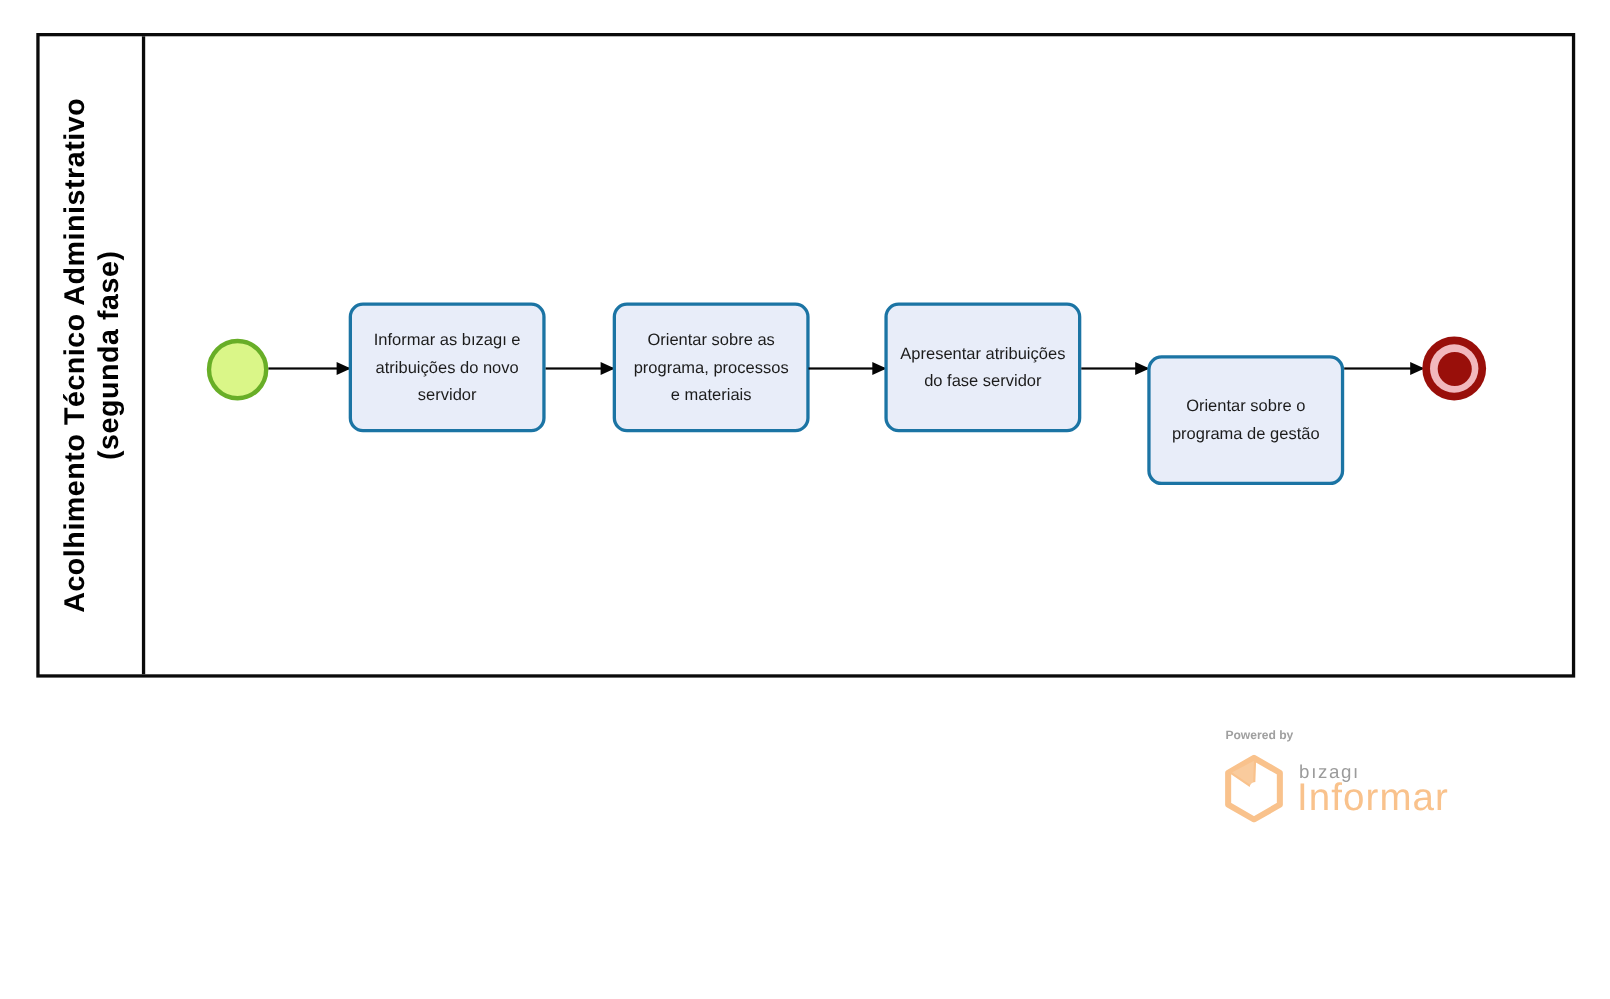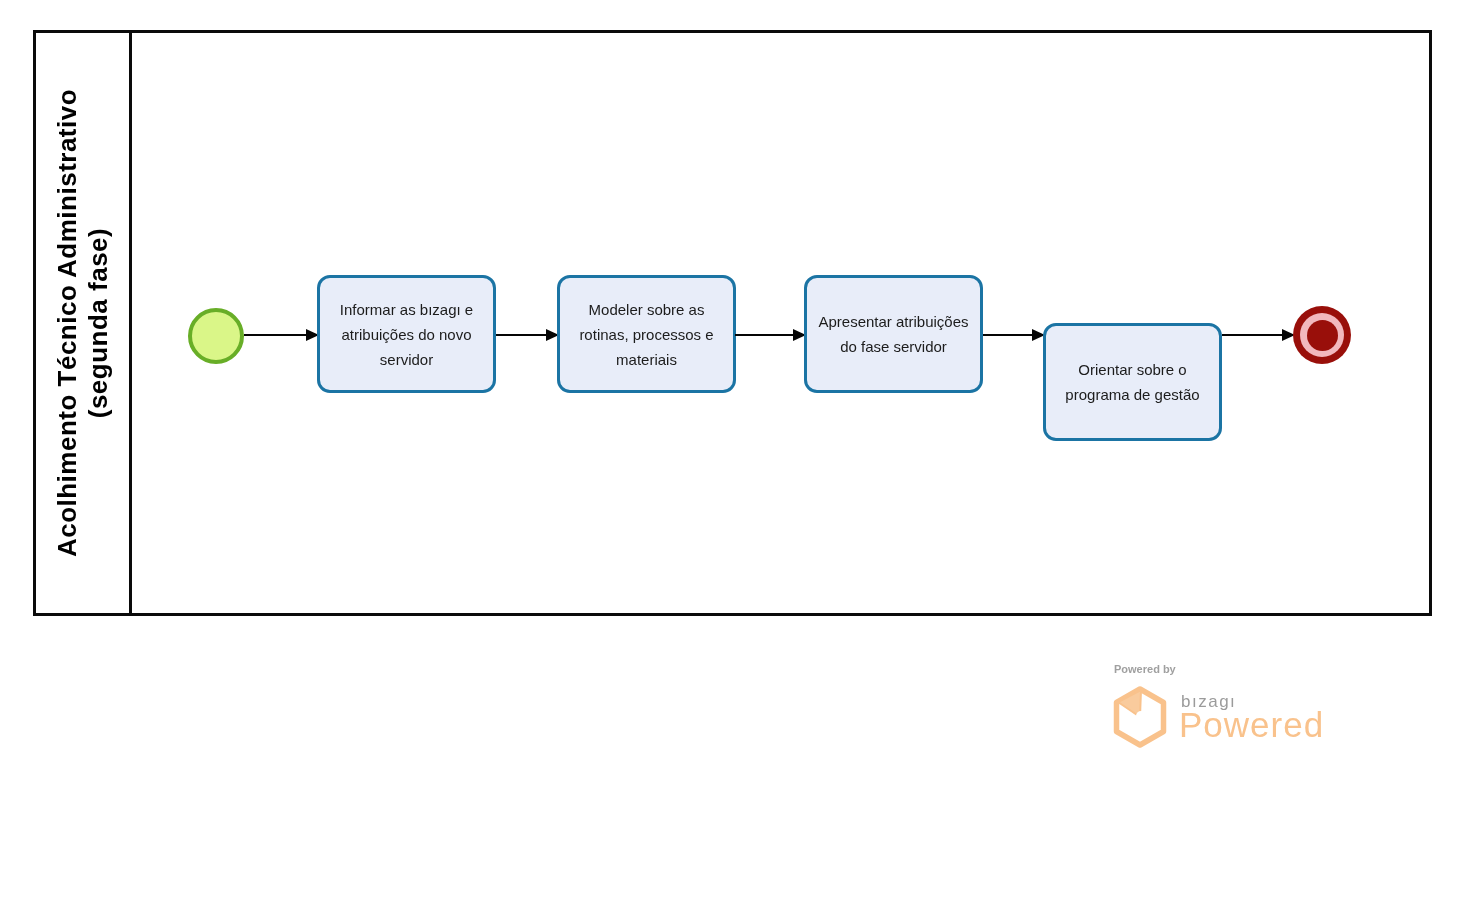--- a/index.html
+++ b/index.html
@@ -106,21 +106,21 @@
 
 <div class="flow flow1"></div>
 
 <div class="task task1">
   <span class="task-label">Informar as bızagı e atribuições do novo servidor</span>
 </div>
 
 <div class="flow flow2"></div>
 
 <div class="task task2">
-  <span class="task-label">Modeler sobre as rotinas, processos e materiais</span>
+  <span class="task-label">Orientar sobre as programa, processos e materiais</span>
 </div>
 
 <div class="flow flow3"></div>
 
 <div class="task task3">
   <span class="task-label">Apresentar atribuições do fase servidor</span>
 </div>
 
 <div class="flow flow4"></div>
 
@@ -138,13 +138,13 @@
 
 <div class="powered-by">Powered by</div>
 
 <svg class="brand-hex" width="54" height="62" viewBox="0 0 54 62">
   <polygon points="27,3 50.5,16.5 50.5,45.5 27,59 3.5,45.5 3.5,16.5" fill="none" stroke="#f9c28c" stroke-width="5.5" stroke-linejoin="round"></polygon>
   <polygon points="5,16 28,4 27,31" fill="#f9cb9d" stroke="#f9c28c" stroke-width="2" stroke-linejoin="round"></polygon>
   <circle cx="28" cy="30" r="5" fill="#ffffff"></circle>
 </svg>
 
 <div class="brand-bizagi">bızagı</div>
-<div class="brand-modeler">Powered</div>
+<div class="brand-modeler">Informar</div>
 
 </body></html>

